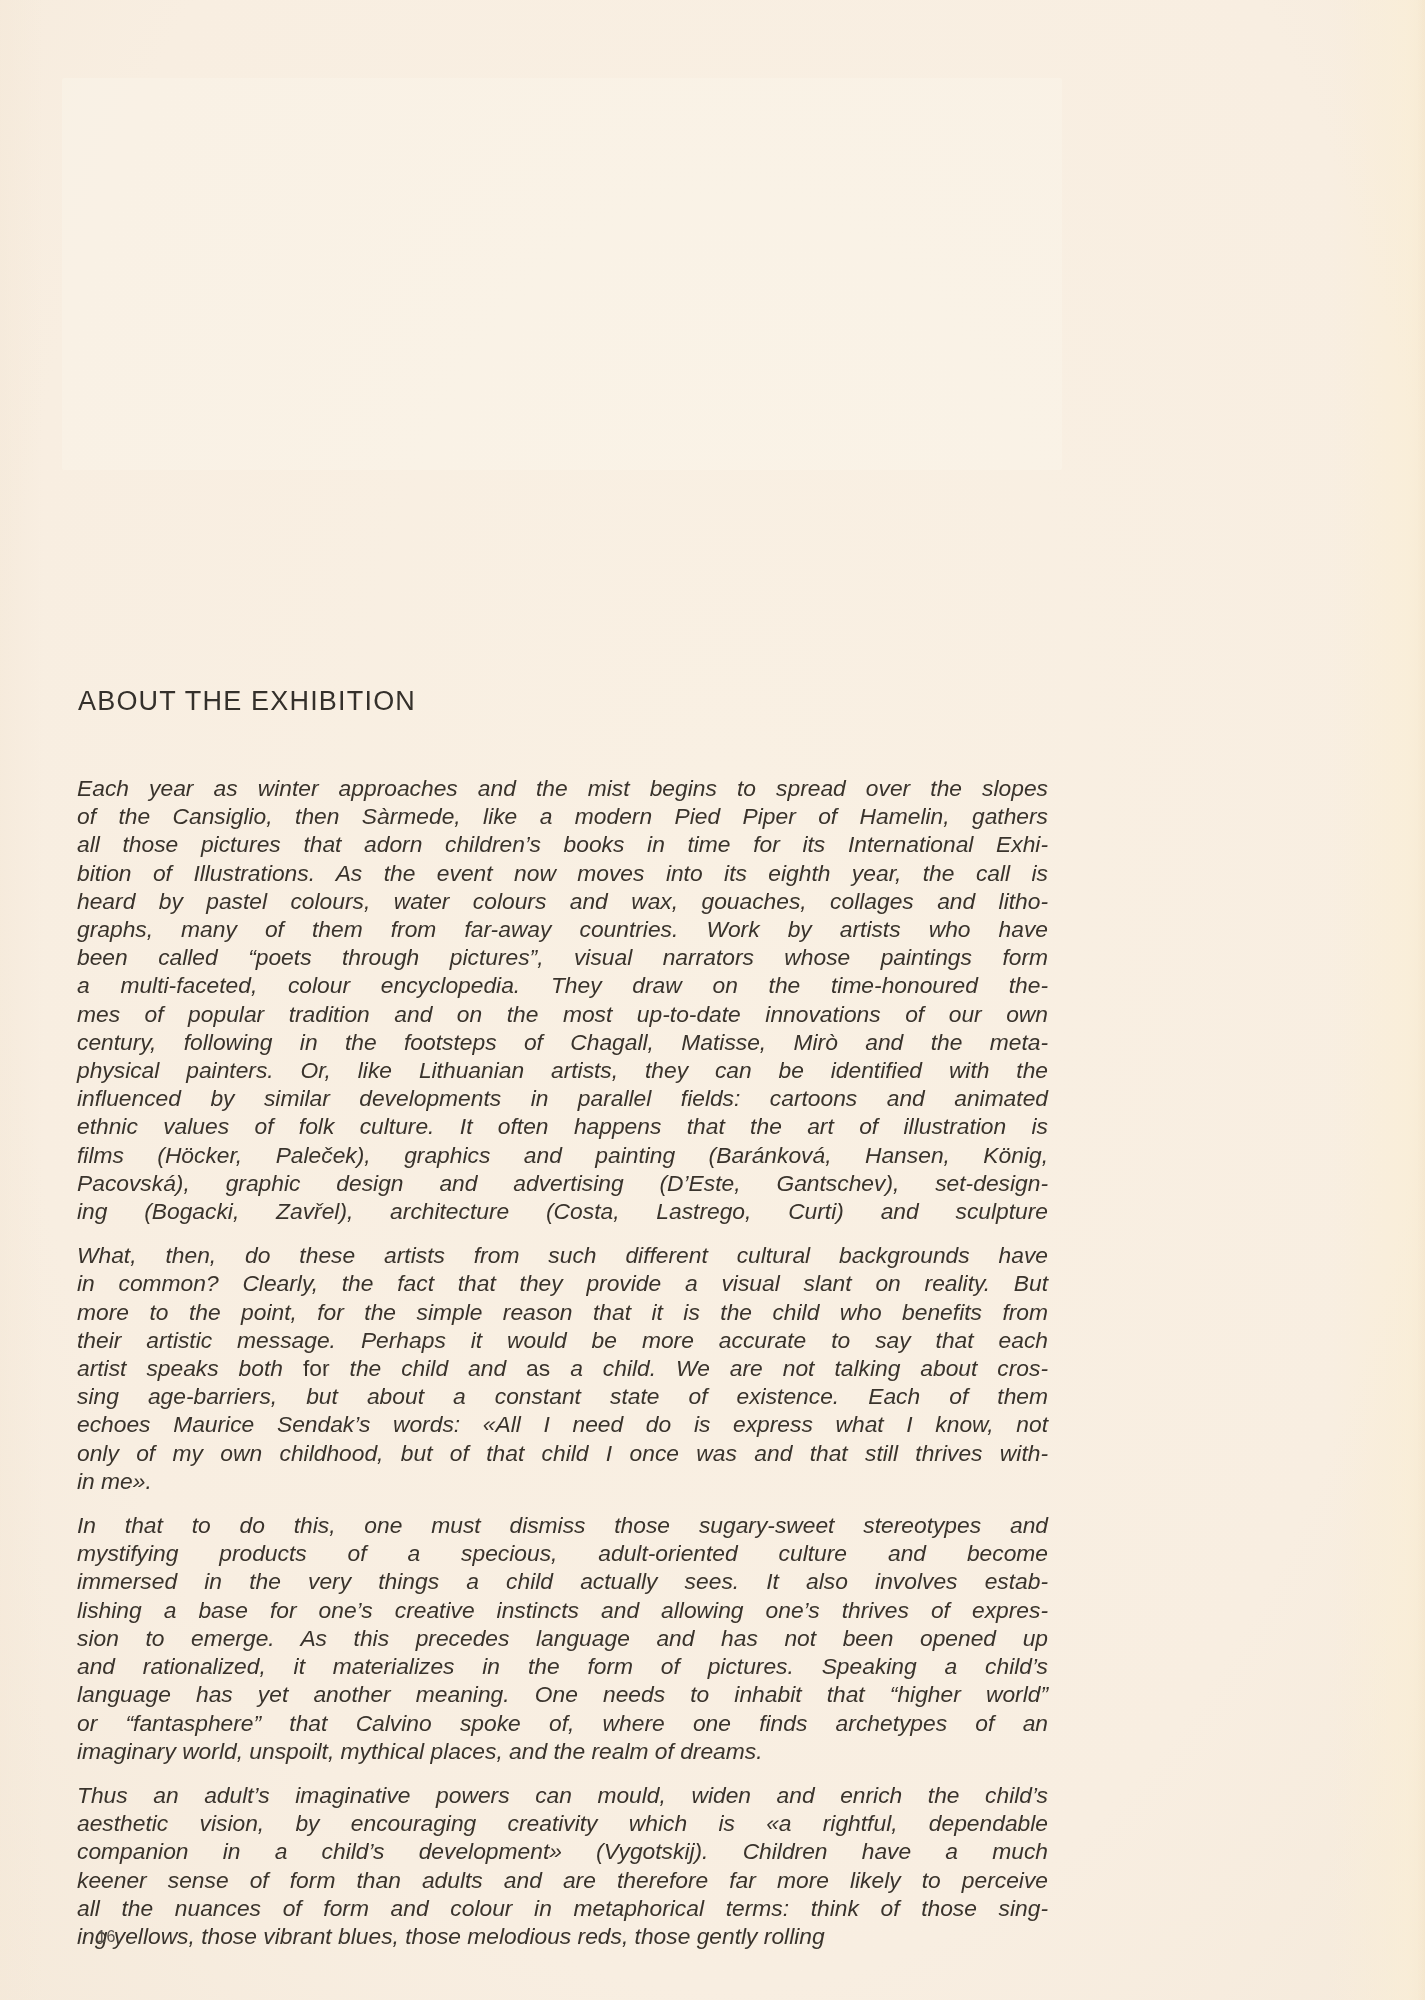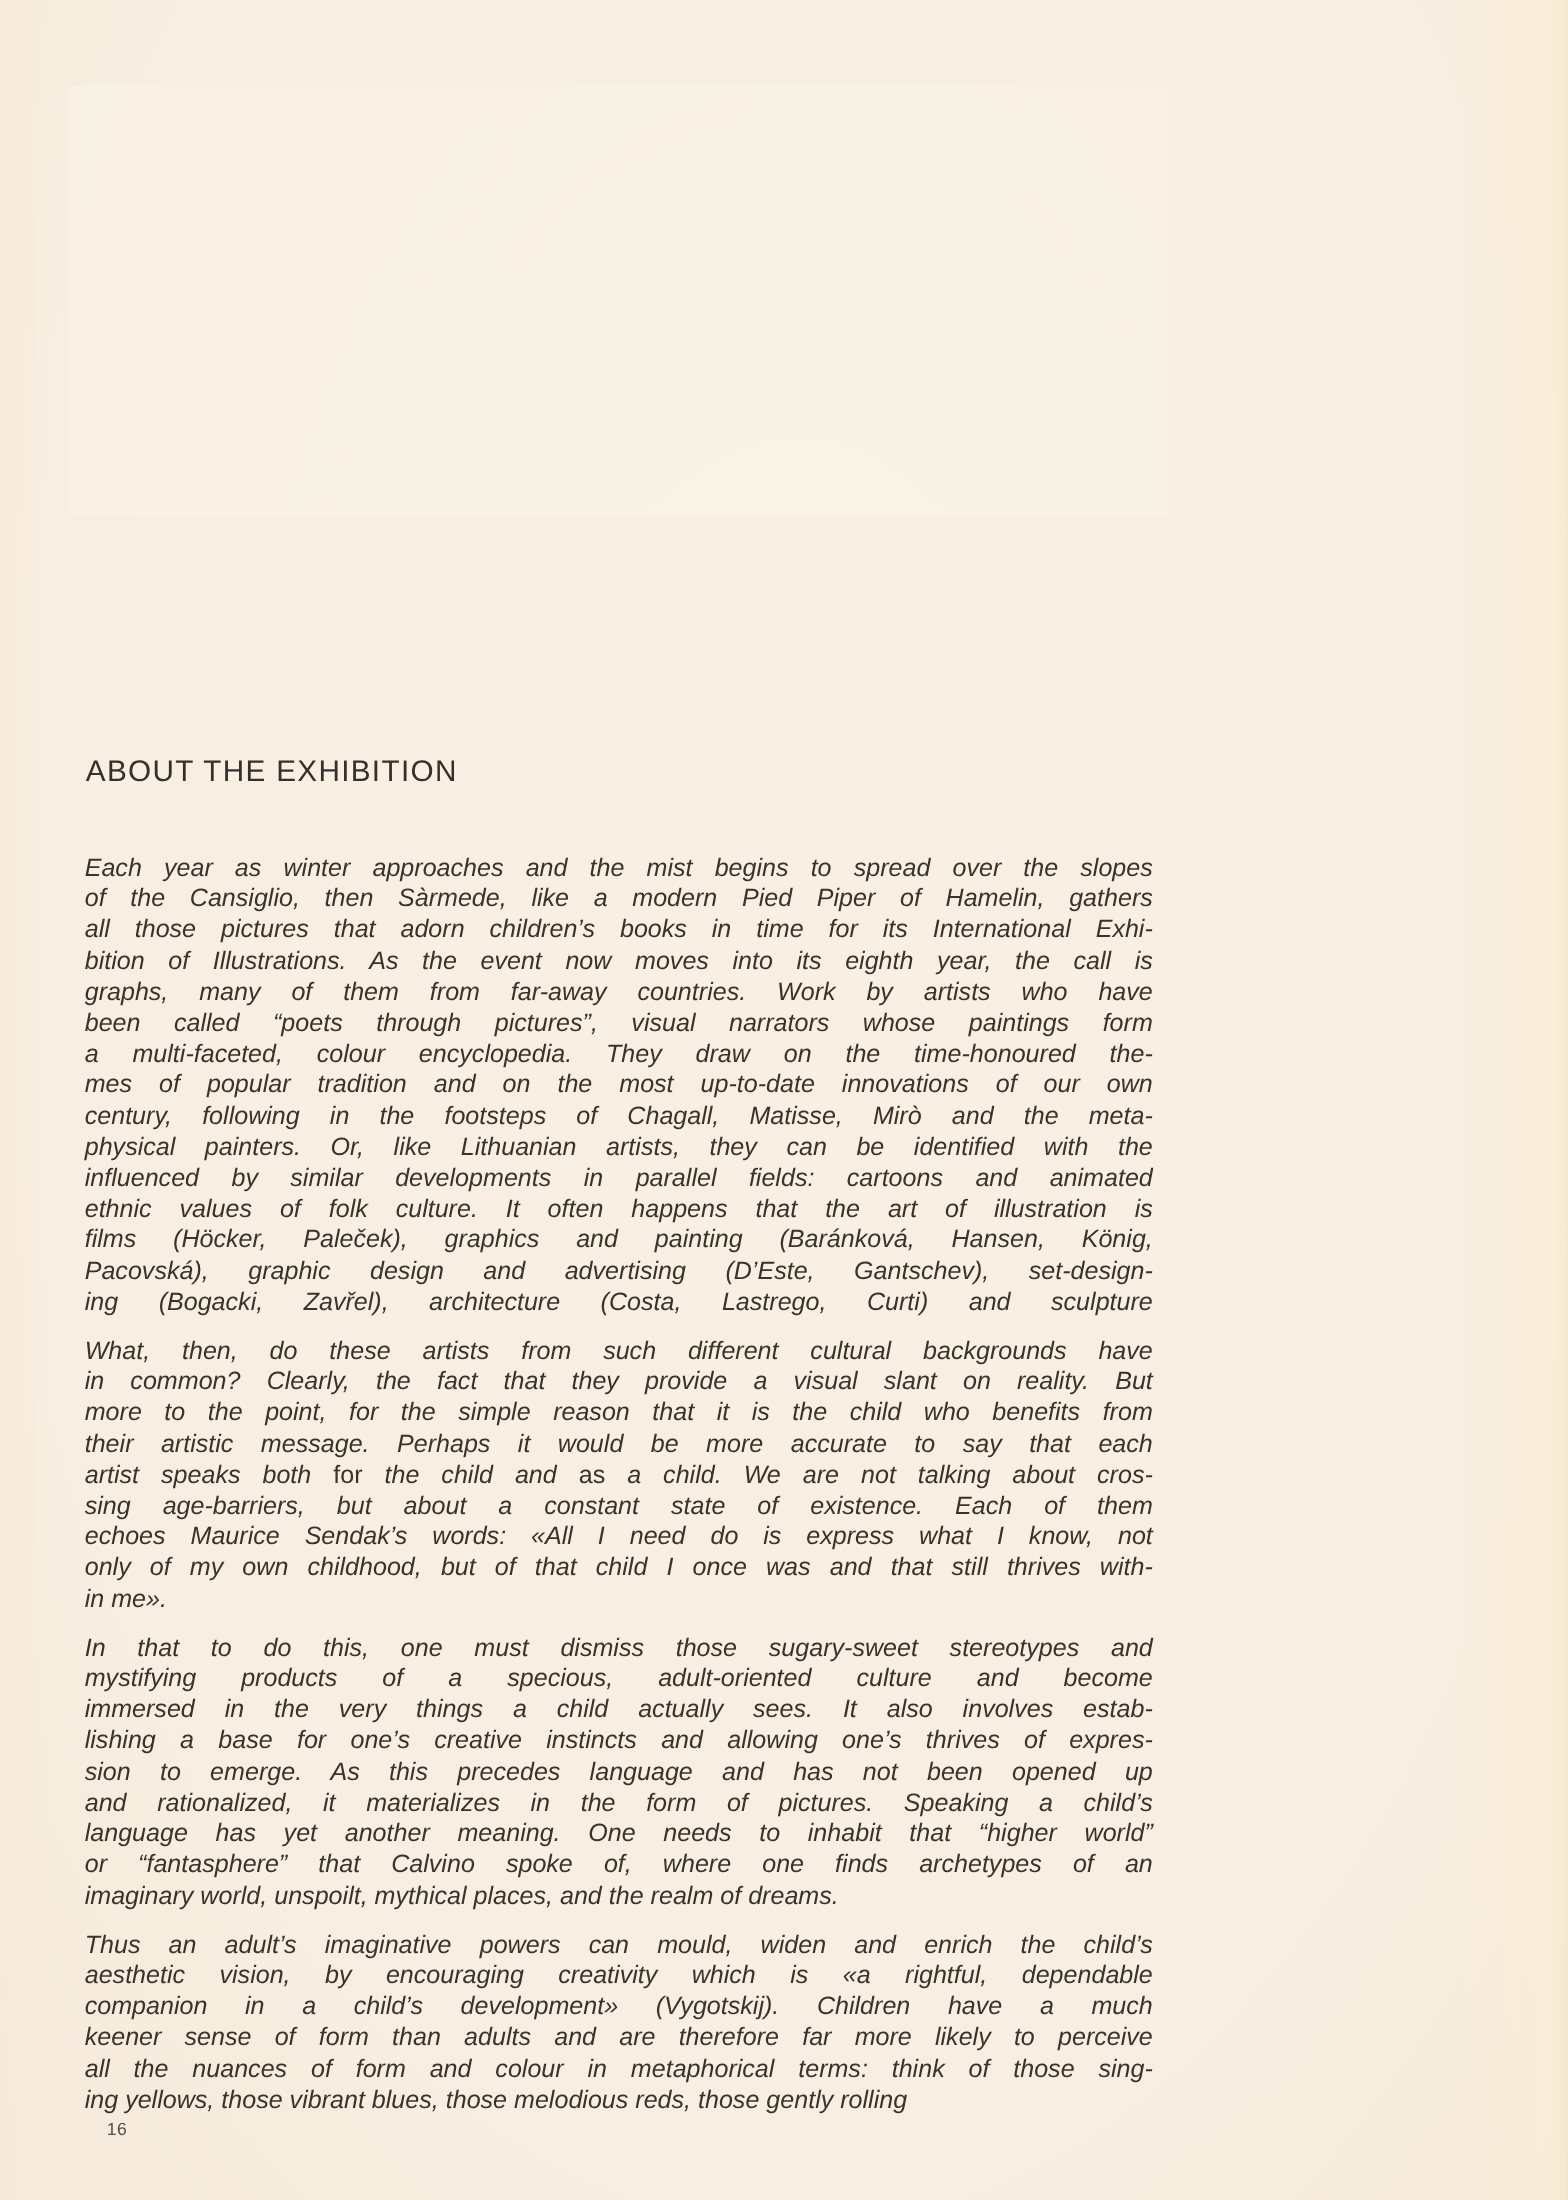--- a/index.html
+++ b/index.html
@@ -91,20 +91,21 @@
   <div class="page-edge-shadow"></div>
 
   <h1 class="section-heading">ABOUT THE EXHIBITION</h1>
 
   <div class="article-text">
       <div class="paragraph">
         <div class="line">Each year as winter approaches and the mist begins to spread over the slopes</div>
         <div class="line">of the Cansiglio, then Sàrmede, like a modern Pied Piper of Hamelin, gathers</div>
         <div class="line">all those pictures that adorn children’s books in time for its International Exhi-</div>
         <div class="line">bition of Illustrations. As the event now moves into its eighth year, the call is</div>
+        <div class="line">heard by pastel colours, water colours and wax, gouaches, collages and litho-</div>
         <div class="line">graphs, many of them from far-away countries. Work by artists who have</div>
         <div class="line">been called “poets through pictures”, visual narrators whose paintings form</div>
         <div class="line">a multi-faceted, colour encyclopedia. They draw on the time-honoured the-</div>
         <div class="line">mes of popular tradition and on the most up-to-date innovations of our own</div>
         <div class="line">century, following in the footsteps of Chagall, Matisse, Mirò and the meta-</div>
         <div class="line">physical painters. Or, like Lithuanian artists, they can be identified with the</div>
         <div class="line">influenced by similar developments in parallel fields: cartoons and animated</div>
         <div class="line">ethnic values of folk culture. It often happens that the art of illustration is</div>
         <div class="line">films (Höcker, Paleček), graphics and painting (Baránková, Hansen, König,</div>
         <div class="line">Pacovská), graphic design and advertising (D’Este, Gantschev), set-design-</div>

